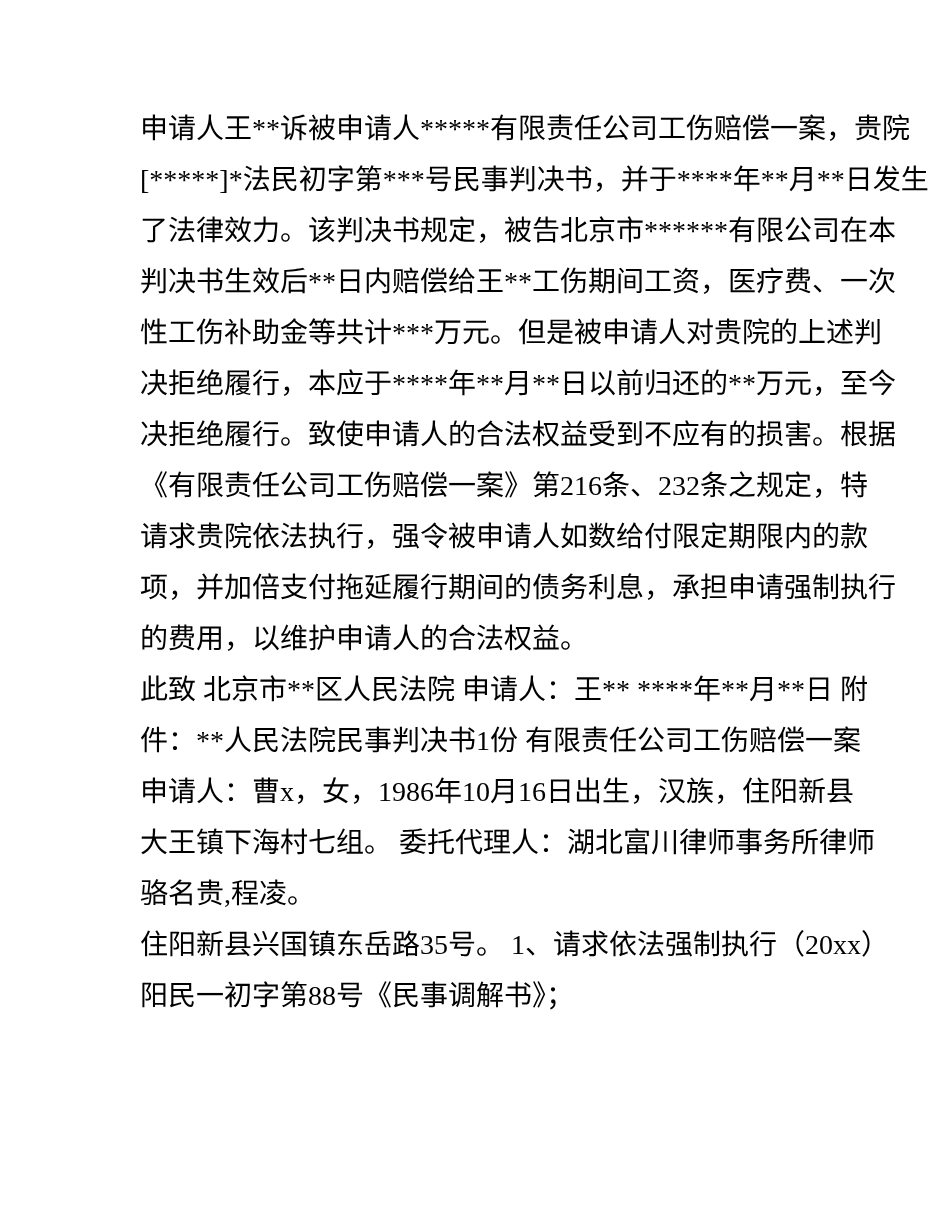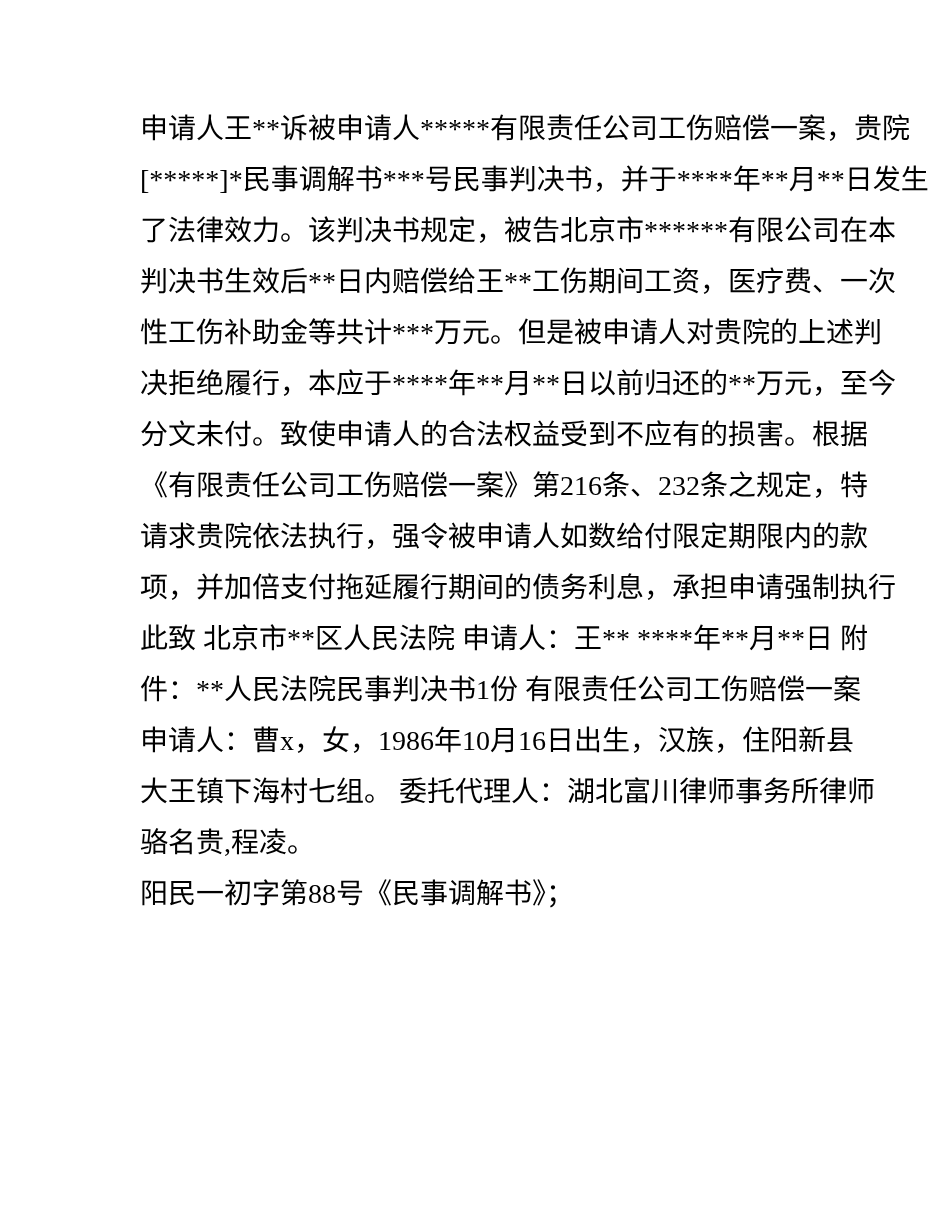--- a/index.html
+++ b/index.html
@@ -28,28 +28,30 @@
     white-space: nowrap;
     letter-spacing: 0px;
     text-align: left;
   }
 </style>
 </head>
 <body>
 
 <div class="doc-page">
   <div class="text-line">申请人王**诉被申请人*****有限责任公司工伤赔偿一案，贵院</div>
-  <div class="text-line">[*****]*民事调解书***号民事判决书，并于****年**月**日发生</div>
+  <div class="text-line">[*****]*法民初字第***号民事判决书，并于****年**月**日发生</div>
   <div class="text-line">了法律效力。该判决书规定，被告北京市******有限公司在本</div>
   <div class="text-line">判决书生效后**日内赔偿给王**工伤期间工资，医疗费、一次</div>
   <div class="text-line">性工伤补助金等共计***万元。但是被申请人对贵院的上述判</div>
   <div class="text-line">决拒绝履行，本应于****年**月**日以前归还的**万元，至今</div>
-  <div class="text-line">分文未付。致使申请人的合法权益受到不应有的损害。根据</div>
+  <div class="text-line">决拒绝履行。致使申请人的合法权益受到不应有的损害。根据</div>
   <div class="text-line">《有限责任公司工伤赔偿一案》第216条、232条之规定，特</div>
   <div class="text-line">请求贵院依法执行，强令被申请人如数给付限定期限内的款</div>
   <div class="text-line">项，并加倍支付拖延履行期间的债务利息，承担申请强制执行</div>
+  <div class="text-line">的费用，以维护申请人的合法权益。</div>
   <div class="text-line">此致 北京市**区人民法院 申请人：王** ****年**月**日 附</div>
   <div class="text-line">件：**人民法院民事判决书1份 有限责任公司工伤赔偿一案</div>
   <div class="text-line">申请人：曹x，女，1986年10月16日出生，汉族，住阳新县</div>
   <div class="text-line">大王镇下海村七组。 委托代理人：湖北富川律师事务所律师</div>
   <div class="text-line">骆名贵,程凌。</div>
+  <div class="text-line">住阳新县兴国镇东岳路35号。 1、请求依法强制执行（20xx）</div>
   <div class="text-line">阳民一初字第88号《民事调解书》；</div>
 </div>
 
 </body></html>

